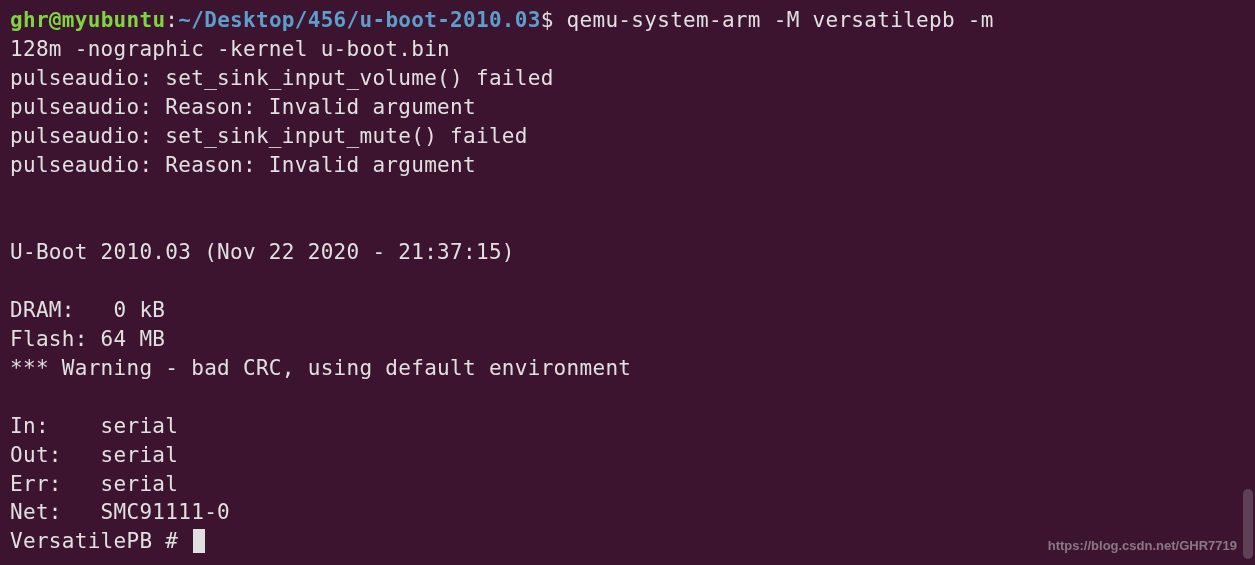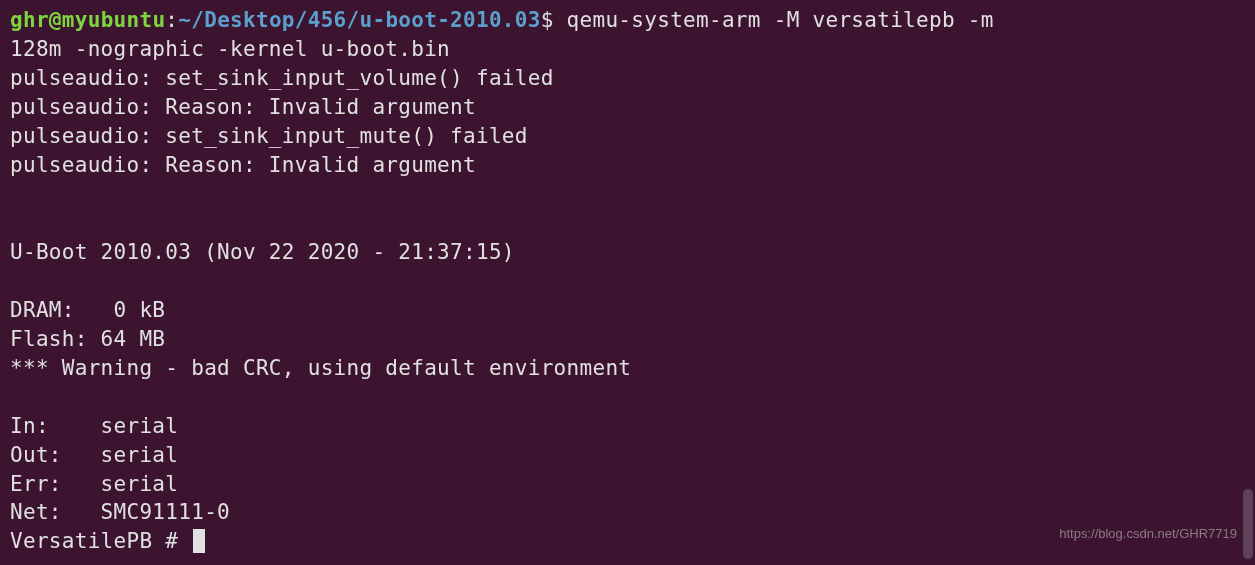--- a/index.html
+++ b/index.html
@@ -34,26 +34,27 @@
     .cursor {
       display: inline-block;
       width: 12px;
       height: 24px;
       background: #e0e0e0;
       vertical-align: text-bottom;
       margin-left: 2px;
     }
     .watermark {
       position: absolute;
-      bottom: 22px;
+      bottom: 10px;
       right: 18px;
       font-size: 13px;
       color: rgba(200,200,200,0.55);
       font-family: Arial, sans-serif;
       letter-spacing: 0;
+      font-weight: bold;
     }
     .scrollbar {
       position: absolute;
       right: 2px;
       bottom: 6px;
       width: 10px;
       height: 70px;
       background: rgba(200,200,200,0.25);
       border-radius: 5px;
     }

